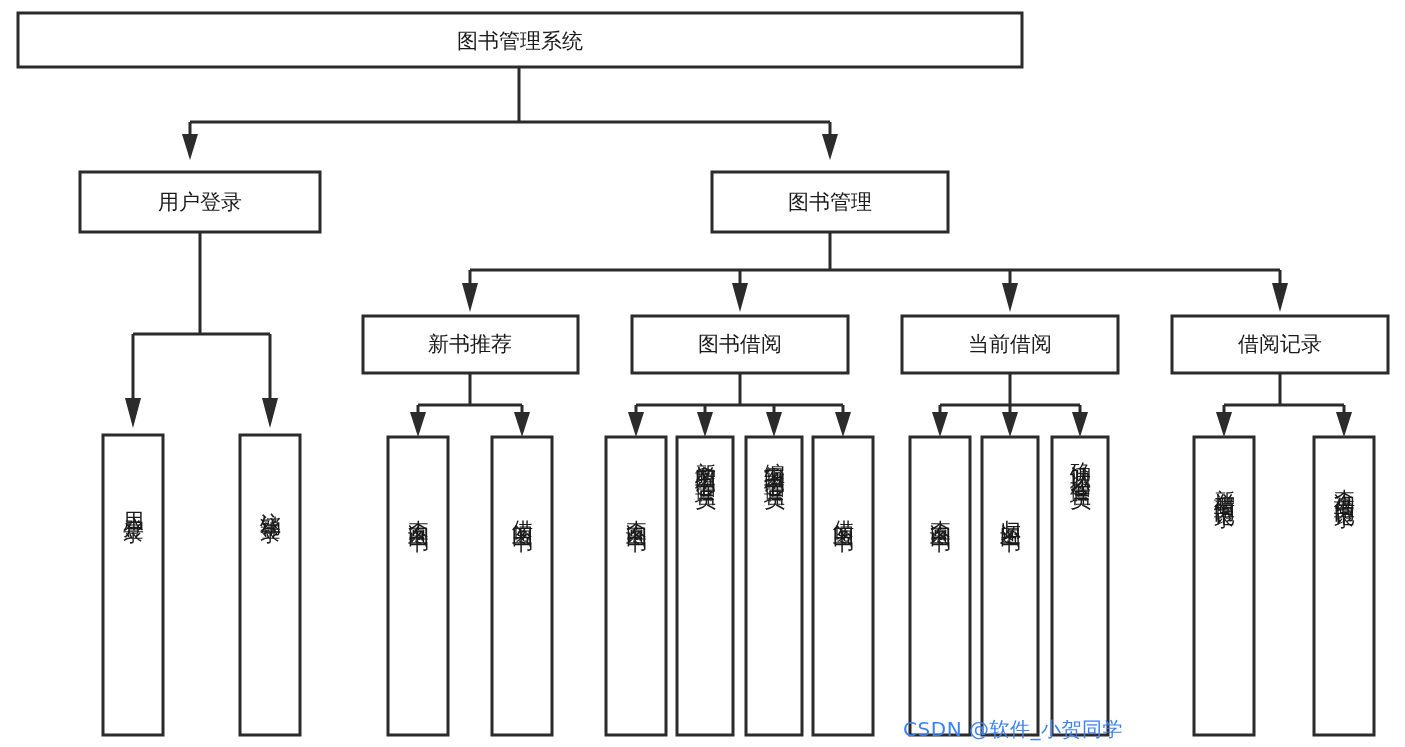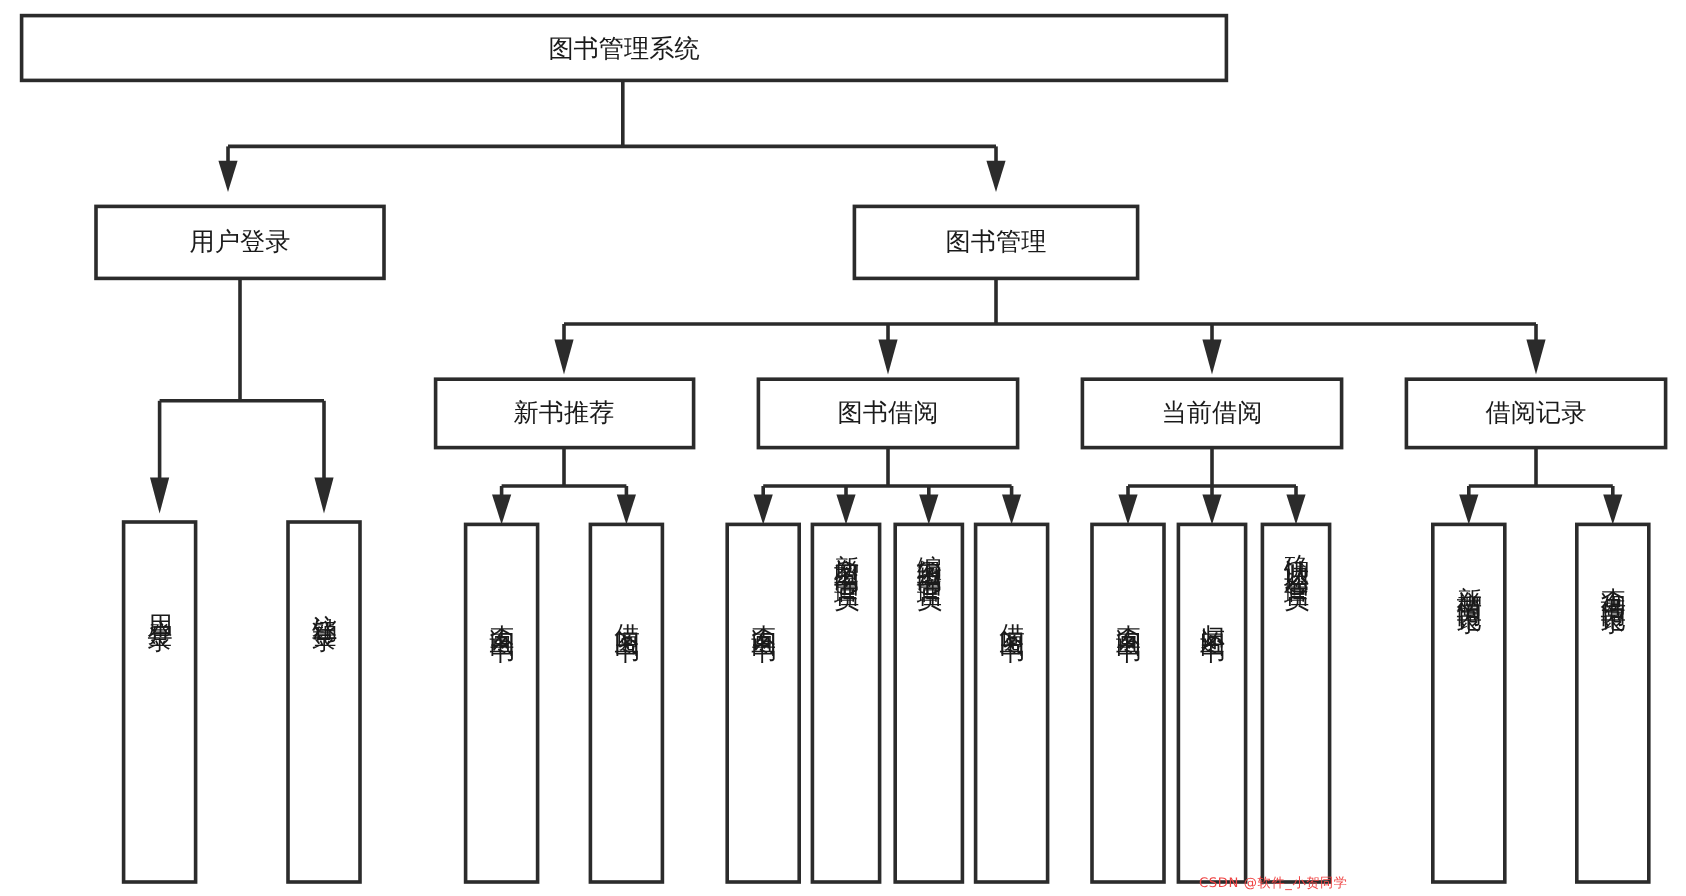--- a/index.html
+++ b/index.html
@@ -70,22 +70,22 @@
     line-height: 1;
     letter-spacing: 4px;
     color: #1a1a1a;
     white-space: nowrap;
   }
   .watermark {
     position: absolute;
     right: 8px;
     bottom: 4px;
     font-family: "DejaVu Sans", "Liberation Sans", sans-serif;
-    font-size: 11px;
-    color: #ef4444;
+    font-size: 20px;
+    color: #3b82f6;
     letter-spacing: 0.5px;
     user-select: none;
   }
 </style>
 </head>
 <body>
 
 <div id="diagram-root">
 
   <svg id="flow-svg" viewBox="0 0 1405 747">

